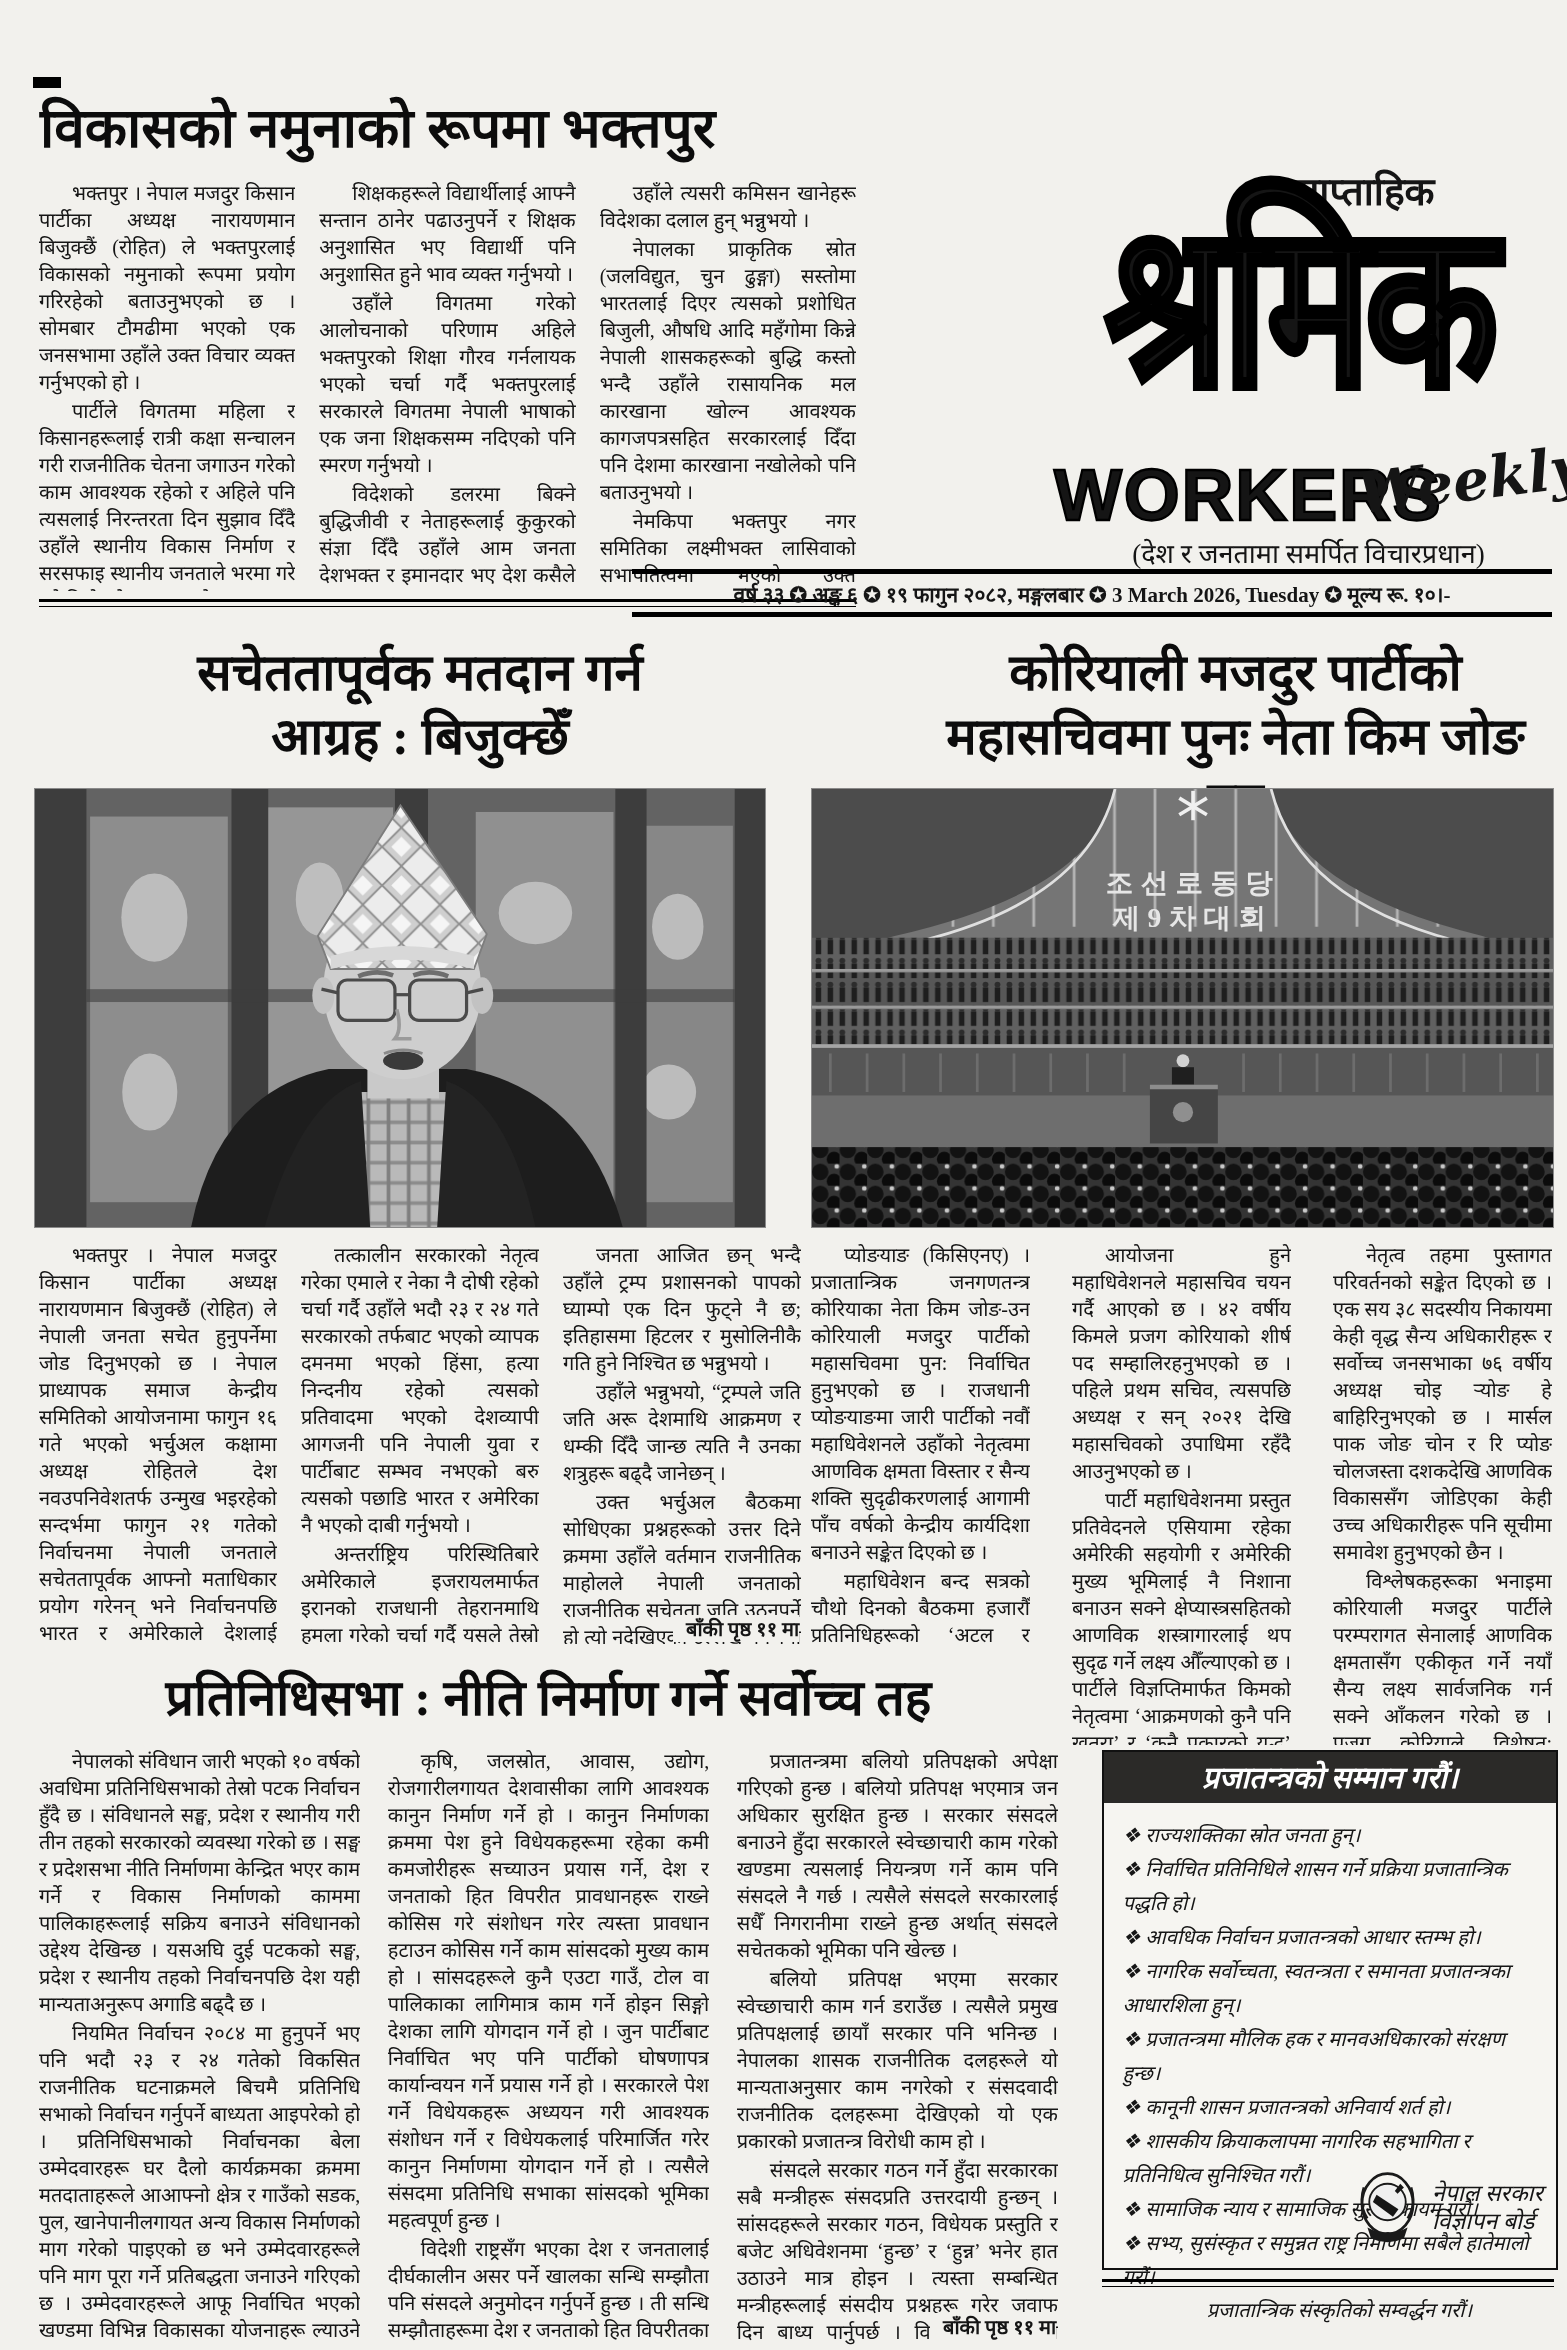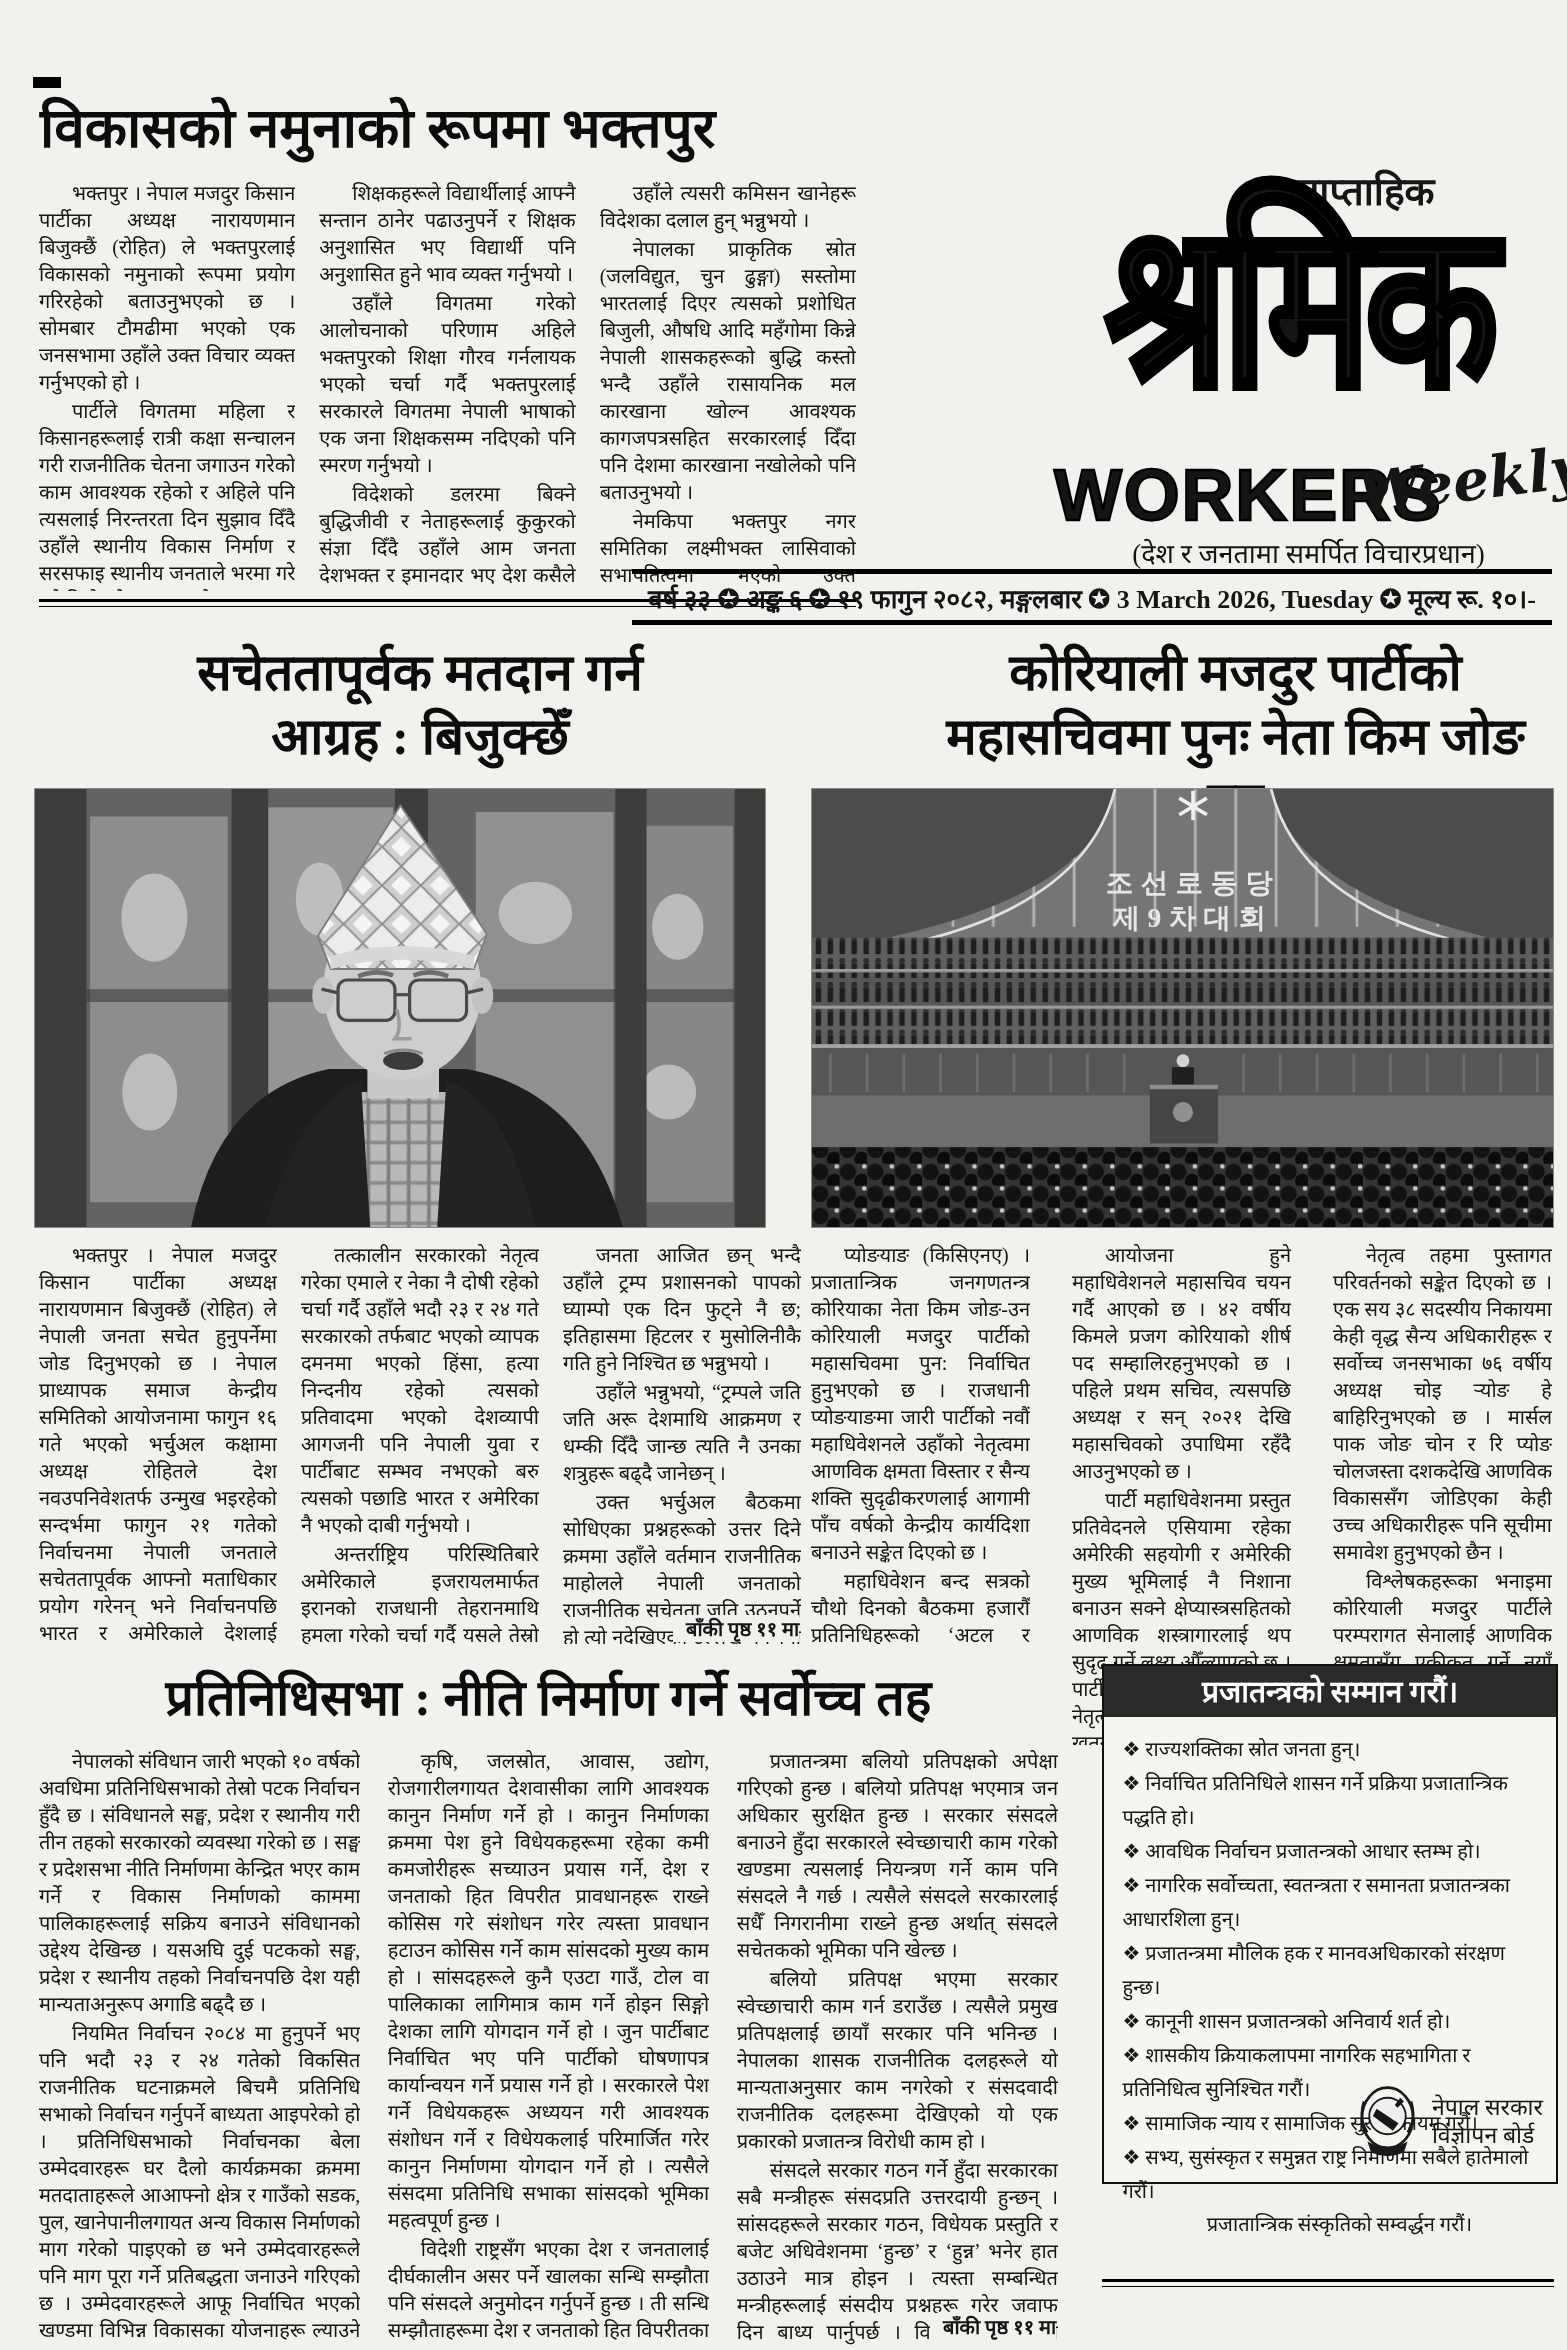--- a/index.html
+++ b/index.html
@@ -17,21 +17,21 @@
   
   .saptahik{font-size:39px;font-weight:bold;}
   .logo{font-size:173px;font-weight:bold;letter-spacing:-5.5px;-webkit-text-stroke:5.5px #000;
         transform:scaleY(1.3);transform-origin:top center;text-align:center;line-height:1;}
   .workers{font-family:"Liberation Sans","DejaVu Sans",sans-serif;font-weight:bold;
            font-size:72px;letter-spacing:1.8px;-webkit-text-stroke:2.3px #000;}
   .weekly{font-style:italic;font-weight:bold;font-size:57px;transform:rotate(-7deg);
           font-family:"DejaVu Serif",serif;}
   .tagline{font-size:27px;}
   .datebar{border-top:5.5px solid #000;border-bottom:5.5px solid #000;padding:5.5px 0 4.6px 0;
-           text-align:center;font-size:26px;font-weight:bold;}
+           text-align:center;font-size:21px;font-weight:bold;}
   
   .photo{display:block;border:0.9px solid #8a8a8a;background:#777;}
   
   .adbox{border:2.8px solid #111;background:#f6f5f1;}
   .adbox-title{height:51px;line-height:51px;background:#2b2a28;color:#fff;font-size:30px;
                font-weight:bold;text-align:center;}
   .adbox ul{margin:0;padding:14.7px 13px 0 18.4px;list-style:none;}
   .adbox li{font-size:20px;line-height:34px;}
   .adbox-footer{font-size:20px;line-height:33px;text-align:right;padding-right:84px;}
   .agency{position:absolute;right:13px;bottom:24px;display:flex;align-items:center;gap:15px;}
@@ -256,21 +256,21 @@
         <p>विदेशी राष्ट्रसँग भएका देश र जनतालाई दीर्घकालीन असर पर्ने खालका सन्धि सम्झौता पनि संसदले अनुमोदन गर्नुपर्ने हुन्छ । ती सन्धि सम्झौताहरूमा देश र जनताको हित विपरीतका प्रावधान भए खारेज गर्न सरकारलाई दबाव दिने काम पनि सांसदहरूको हो । सरकारले गलत काम गरेको अवस्थामा प्रतिपक्षीहरूले आलोचना गरेर सरकारलाई सच्याउने अवसर दिन्छ । त्यसैले</p>
       </div>
     <div class="col">
         <p>प्रजातन्त्रमा बलियो प्रतिपक्षको अपेक्षा गरिएको हुन्छ । बलियो प्रतिपक्ष भएमात्र जन अधिकार सुरक्षित हुन्छ । सरकार संसदले बनाउने हुँदा सरकारले स्वेच्छाचारी काम गरेको खण्डमा त्यसलाई नियन्त्रण गर्ने काम पनि संसदले नै गर्छ । त्यसैले संसदले सरकारलाई सधैँ निगरानीमा राख्ने हुन्छ अर्थात् संसदले सचेतकको भूमिका पनि खेल्छ ।</p>
         <p>बलियो प्रतिपक्ष भएमा सरकार स्वेच्छाचारी काम गर्न डराउँछ । त्यसैले प्रमुख प्रतिपक्षलाई छायाँ सरकार पनि भनिन्छ । नेपालका शासक राजनीतिक दलहरूले यो मान्यताअनुसार काम नगरेको र संसदवादी राजनीतिक दलहरूमा देखिएको यो एक प्रकारको प्रजातन्त्र विरोधी काम हो ।</p>
         <p>संसदले सरकार गठन गर्ने हुँदा सरकारका सबै मन्त्रीहरू संसदप्रति उत्तरदायी हुन्छन् । सांसदहरूले सरकार गठन, विधेयक प्रस्तुति र बजेट अधिवेशनमा ‘हुन्छ’ र ‘हुन्न’ भनेर हात उठाउने मात्र होइन । त्यस्ता सम्बन्धित मन्त्रीहरूलाई संसदीय प्रश्नहरू गरेर जवाफ दिन बाध्य पार्नुपर्छ । विषयगत समितिका बैठकमा अनिवार्य उपस्थित हुनुपर्छ । सांसदको प्रश्नमा</p>
       </div>
     <div class="continued" style="bottom:5.5px;">बाँकी पृष्ठ ११ मा</div>
   </div>
 
-  <div class="abs adbox" style="left:1102px;top:1664px;width:452px;height:516px;">
+  <div class="abs adbox" style="left:1102px;top:1750px;width:452px;height:516px;font-style:italic;">
     <div class="adbox-title">प्रजातन्त्रको सम्मान गरौं।</div>
     <ul>
         <li>❖ राज्यशक्तिका स्रोत जनता हुन्।</li>
         <li>❖ निर्वाचित प्रतिनिधिले शासन गर्ने प्रक्रिया प्रजातान्त्रिक पद्धति हो।</li>
         <li>❖ आवधिक निर्वाचन प्रजातन्त्रको आधार स्तम्भ हो।</li>
         <li>❖ नागरिक सर्वोच्चता, स्वतन्त्रता र समानता प्रजातन्त्रका आधारशिला हुन्।</li>
         <li>❖ प्रजातन्त्रमा मौलिक हक र मानवअधिकारको संरक्षण हुन्छ।</li>
         <li>❖ कानूनी शासन प्रजातन्त्रको अनिवार्य शर्त हो।</li>
         <li>❖ शासकीय क्रियाकलापमा नागरिक सहभागिता र प्रतिनिधित्व सुनिश्चित गरौं।</li>
         <li>❖ सामाजिक न्याय र सामाजिक सुरक्षा कायम गरौं।</li>

